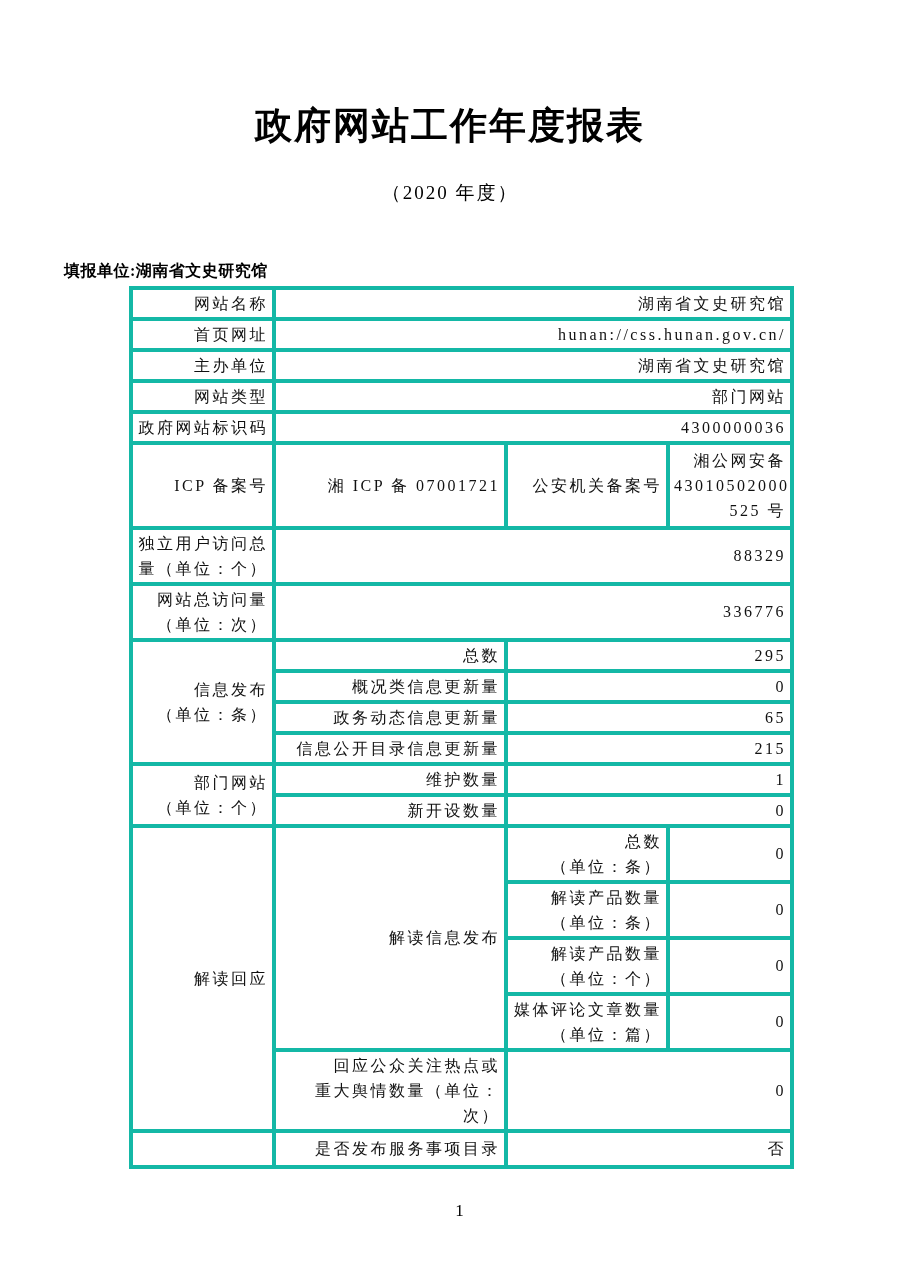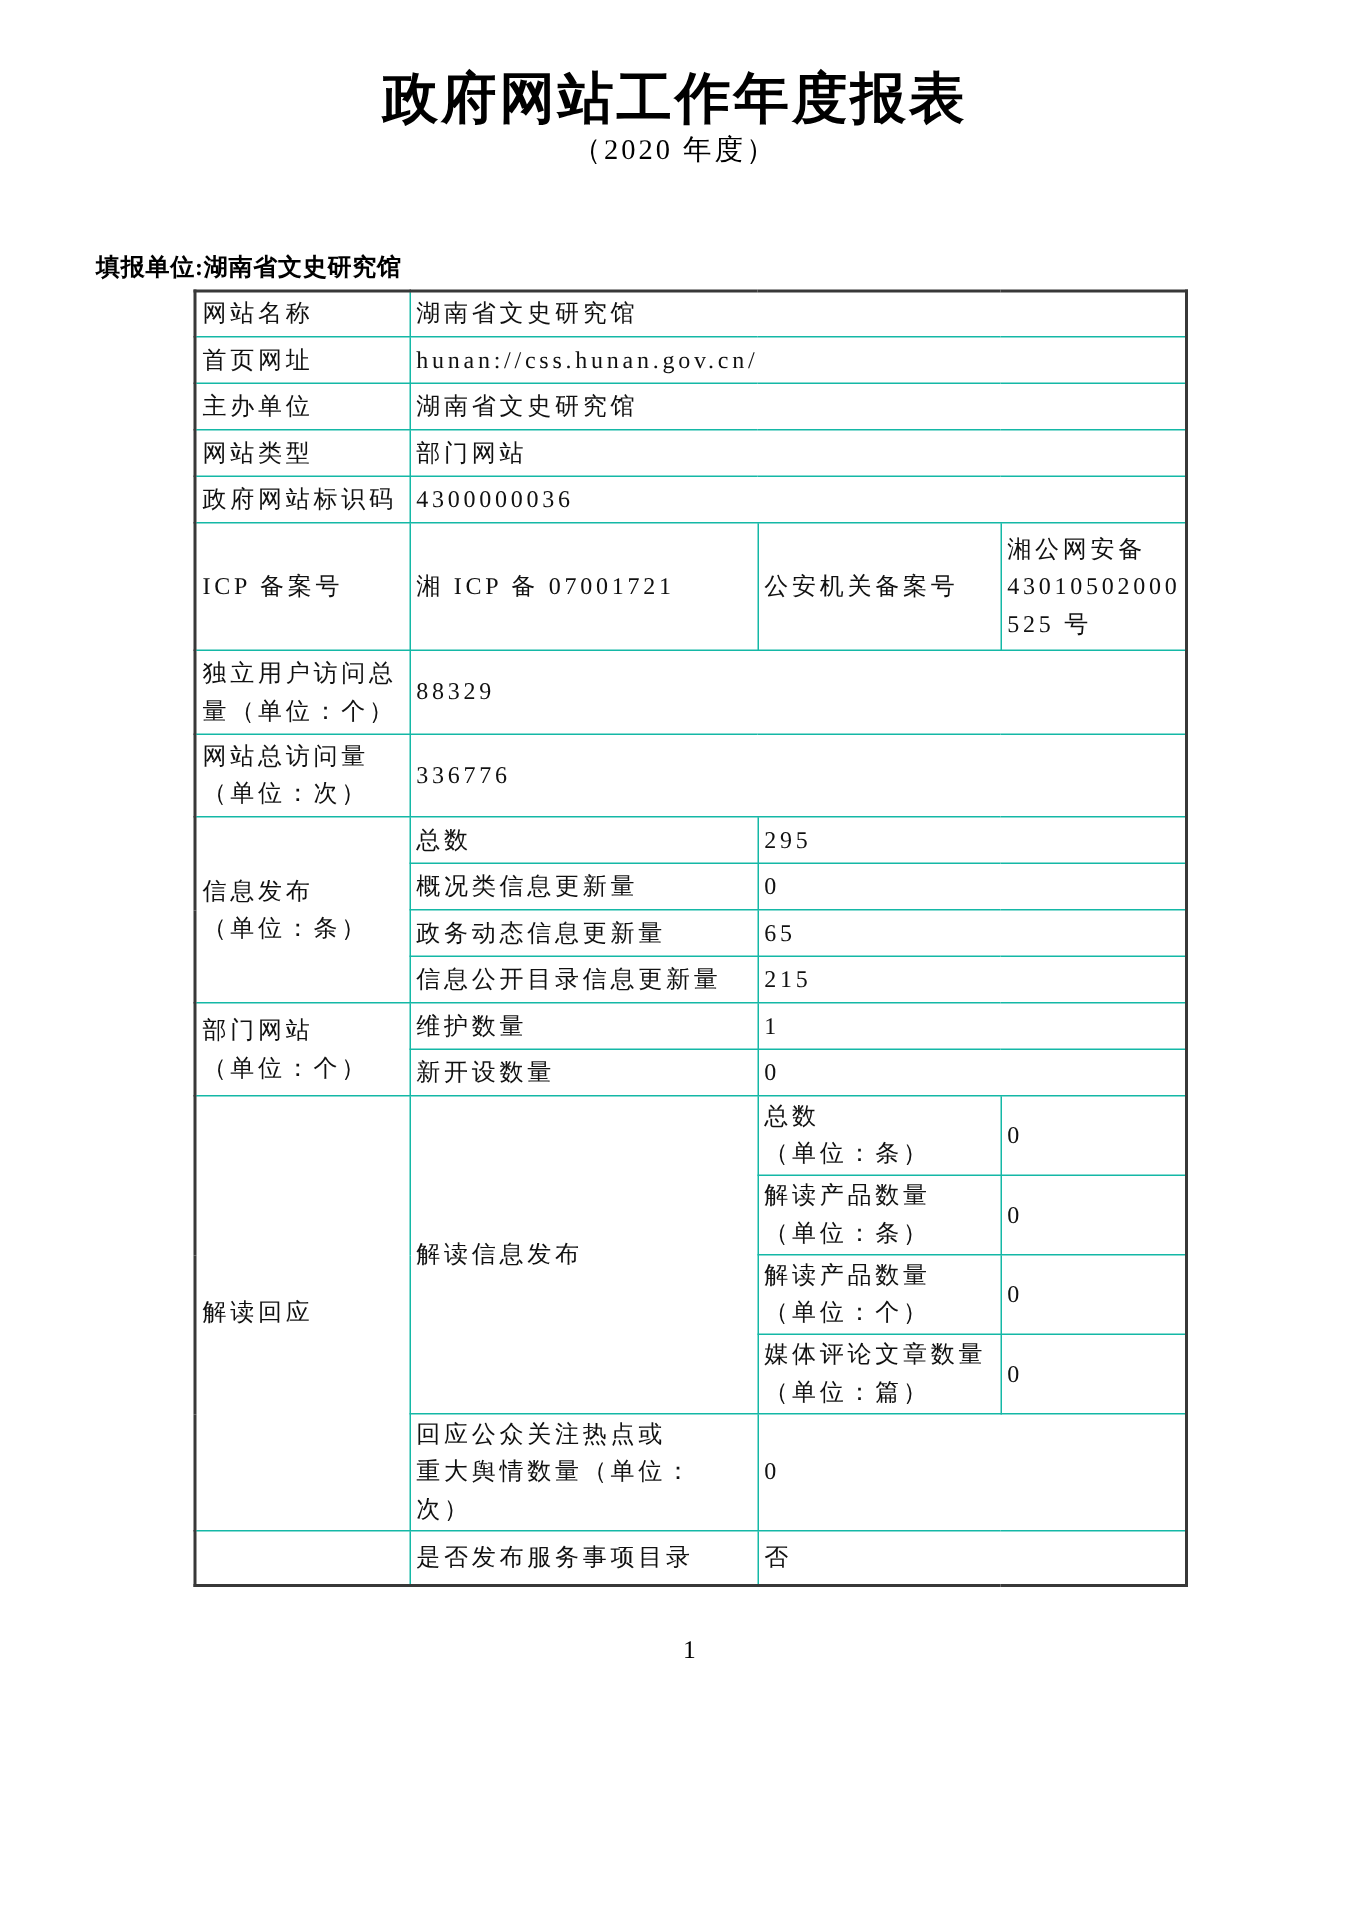--- a/index.html
+++ b/index.html
@@ -8,30 +8,31 @@
     width: 900px;
     height: 1273px;
     font-family: "Liberation Serif", "DejaVu Serif", serif;
     color: #111111;
     position: relative;
     overflow: hidden;
   }
   .page { width: 900px; height: 1273px; }
 
   .doc-title {
-    padding-top: 46px;
+    padding-top: 106px;
     text-align: center;
     font-family: "Liberation Sans", "DejaVu Sans", sans-serif;
     font-weight: 700;
     font-size: 37px;
     letter-spacing: 2px;
     line-height: 1.1;
     color: #000000;
   }
   .doc-subtitle {
+    margin-top: 33px;
     text-align: center;
     font-size: 19px;
     letter-spacing: 2px;
     color: #000000;
   }
   .reporting-unit {
     margin: 55px 0 4px 64px;
     font-size: 16px;
     font-weight: 700;
     letter-spacing: 0.5px;
@@ -39,22 +40,22 @@
   }
 
   table.report {
     margin-left: 129px;
     width: 661px;
     border-collapse: collapse;
     table-layout: fixed;
     border: 2px solid #383838;
   }
   table.report td {
-    border: 1px solid #14b8a6;
-    text-align: left;
+    border: 4px solid #14b8a6;
+    text-align: right;
     vertical-align: middle;
     font-size: 16px;
     letter-spacing: 2.5px;
     line-height: 25px;
     padding: 1px 4px;
     white-space: pre-line;
     color: #111111;
   }
   td.tight { letter-spacing: 1px; }
   tr.h31 td { height: 31px; }

